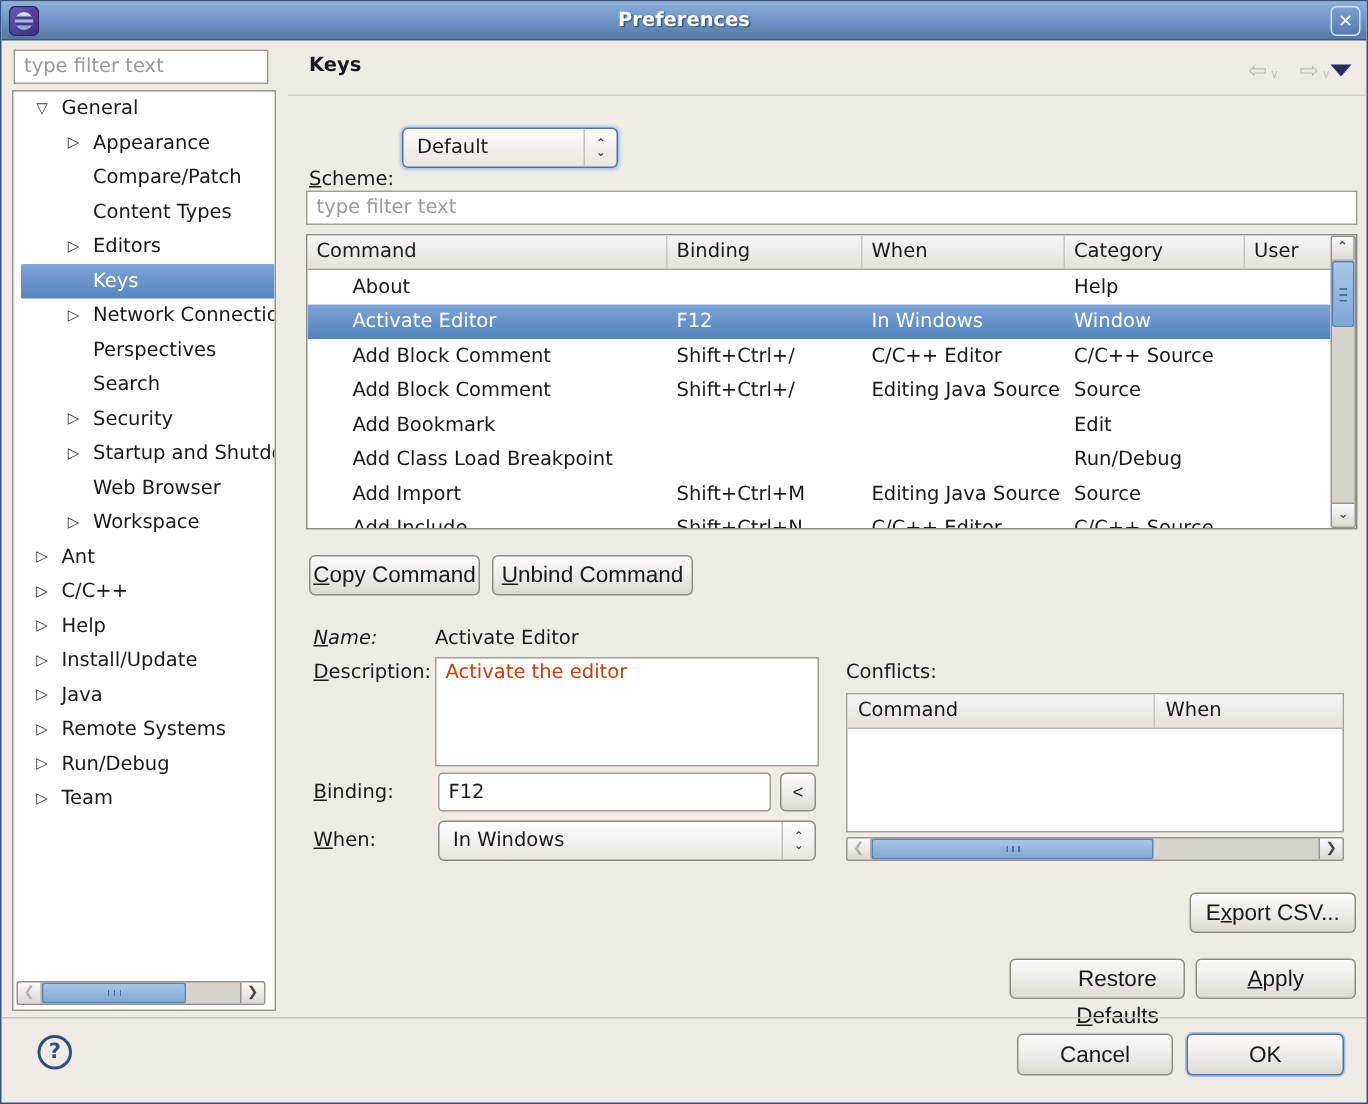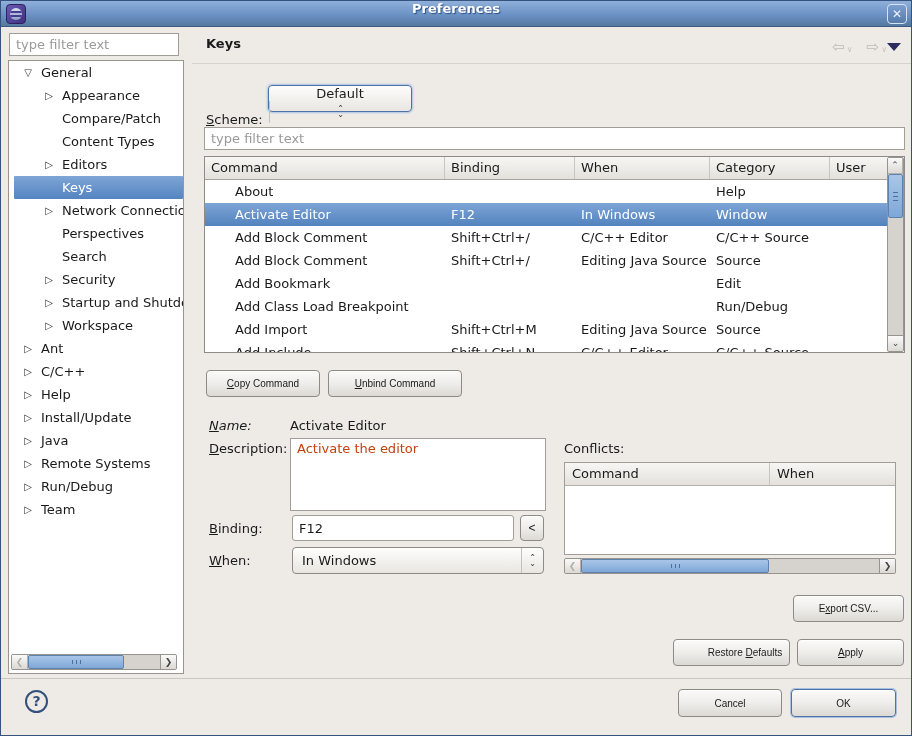--- a/index.html
+++ b/index.html
@@ -6,21 +6,21 @@
   html,body { width:912px; height:736px; font-family:"DejaVu Sans", sans-serif; }
   #window {
     position:relative; width:912px; height:736px;
     background:#eeebe7; border:1px solid #35537e; overflow:hidden;
     font-size:13px; color:#1a1a1a;
   }
   
   .titlebar {
     position:absolute; left:0; top:0; width:100%; height:26px;
     background:linear-gradient(to bottom,#8fb0da 0%,#6b92c4 55%,#53799f 100%);
-    border-bottom:1px solid #3c5a82; display:flex; align-items:flex-start;
+    border-bottom:1px solid #3c5a82; display:flex; align-items:center;
   }
   .titlebar .app-icon {
     position:absolute; left:5px; top:3px; width:20px; height:20px; border-radius:4px;
     background:linear-gradient(135deg,#6a5ab2,#3f2f80); border:1px solid #2c2060;
     display:flex; align-items:center; justify-content:center;
   }
   .app-icon .globe {
     width:12px; height:12px; border-radius:50%;
     background:linear-gradient(to bottom,#dfe6f4 0%,#aebddd 45%,#8fa3cc 100%);
     position:relative; overflow:hidden;
@@ -127,21 +127,21 @@
   .c0 { width:240px; } .c1 { width:130px; } .c2 { width:135px; } .c3 { width:120px; } .c4 { flex:1; }
   .krow.selected { background:linear-gradient(to bottom,#7ea5d7,#5282bd); color:#fff; }
   .kvscroll { position:absolute; right:0; top:0; bottom:0; width:17px; flex-direction:column; }
   .kvscroll .sb-btn { flex:0 0 16px; border-left:none; border-top:1px solid #97948f; line-height:15px;}
   .kvscroll .sb-btn.first { border-top:none; border-bottom:1px solid #b4b1ac; }
   .kvscroll .sb-thumb { height:44px; }
   
   .btn {
     position:absolute; height:27px; border:1px solid #8e8b86; border-radius:4px;
     background:linear-gradient(to bottom,#fbfaf9 0%,#efedea 50%,#dcd9d4 100%);
-    font-size:10px; text-align:center; line-height:25px; cursor:pointer; color:#1a1a1a;
+    font-size:15px; text-align:center; line-height:25px; cursor:pointer; color:#1a1a1a;
     box-shadow:inset 0 1px 0 #fff;
   }
   .btn.default { border:1px solid #4c72a8; box-shadow:0 0 0 1px #a8c0e0, inset 0 1px 0 #fff; }
   .small-btn { line-height:24px; font-size:12px; }
   
   .name-value { position:absolute; left:289px; top:417px; }
   .desc-area {
     position:absolute; left:289px; top:437px; width:256px; height:73px;
     border:1px solid #a19d97; background:#fff; padding:2px 6px; font-size:13px;
     font-family:"DejaVu Sans", sans-serif; resize:none; color:#c2410c;
@@ -218,20 +218,24 @@
       </div>
       <div class="tree-item lvl1">
         <span class="expander">▷</span>
         <span class="tlabel">Security</span>
       </div>
       <div class="tree-item lvl1">
         <span class="expander">▷</span>
         <span class="tlabel">Startup and Shutdo</span>
       </div>
       <div class="tree-item lvl1">
+        <span class="expander"></span>
+        <span class="tlabel">Web Browser</span>
+      </div>
+      <div class="tree-item lvl1">
         <span class="expander">▷</span>
         <span class="tlabel">Workspace</span>
       </div>
       <div class="tree-item lvl0">
         <span class="expander">▷</span>
         <span class="tlabel">Ant</span>
       </div>
       <div class="tree-item lvl0">
         <span class="expander">▷</span>
         <span class="tlabel">C/C++</span>
@@ -272,21 +276,21 @@
 
   <div class="page-title">Keys</div>
   <div class="nav-icons">
     <span><span>⇦</span><span class="chev">∨</span></span>
     <span><span>⇨</span><span class="chev">∨</span></span>
   </div>
   <div class="view-menu"></div>
   <div class="content-sep"></div>
 
   <div class="flabel" style="left:205px; top:88px;margin-top:21px;"><u>S</u>cheme:</div>
-  <div class="combo focus" style="left:267px; top:84px; width:144px; height:27px;flex-direction:column;">
+  <div class="combo focus" style="left:267px; top:84px; width:144px; height:27px;">
     <span class="cval">Default</span>
     <span class="cspin">
       <span>⌃</span>
         <span>⌄</span>
     </span>
   </div>
 
   <input class="text-input" style="left: 203px; top: 126px; width: 701px; height: 23px;" placeholder="type filter text">
 
   <div class="ktable">

